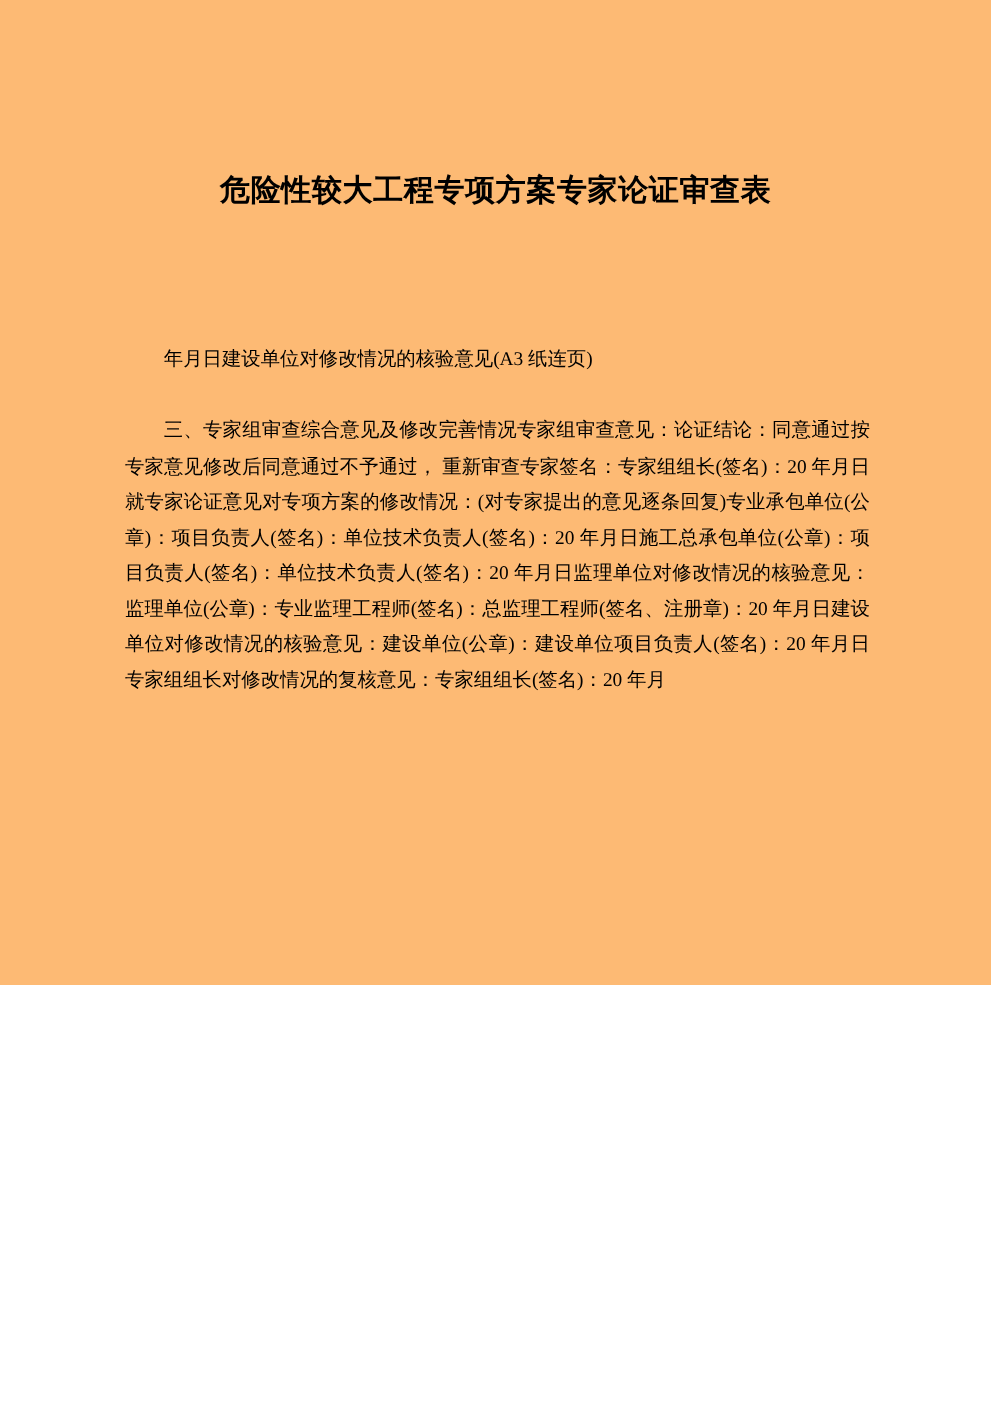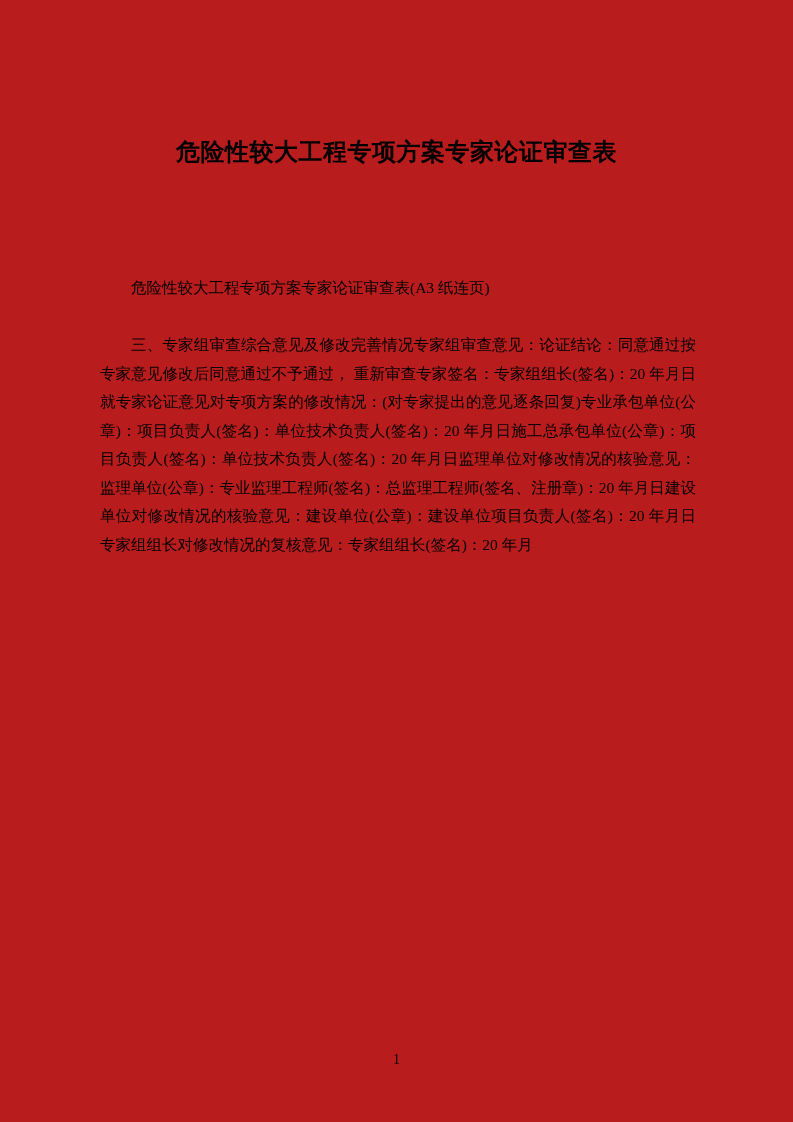--- a/index.html
+++ b/index.html
@@ -9,22 +9,22 @@
   }
   body {
     width: 793px;
     height: 1122px;
     font-family: "Liberation Serif", "DejaVu Serif", serif;
     color: #000000;
   }
   .page {
     position: relative;
     width: 793px;
-    height: 1122px;
-    background: #b91c1c;
+    height: 788px;
+    background: #fdba74;
     overflow: hidden;
   }
   .doc-title {
     position: absolute;
     top: 136px;
     left: 0;
     width: 100%;
     margin: 0;
     text-align: center;
     font-size: 24px;
@@ -61,19 +61,19 @@
   }
 </style>
 </head>
 <body>
 
 <div class="page">
 
   <h1 class="doc-title">危险性较大工程专项方案专家论证审查表</h1>
 
   <div class="doc-body">
-    <p class="para">危险性较大工程专项方案专家论证审查表(A3 纸连页)</p>
+    <p class="para">年月日建设单位对修改情况的核验意见(A3 纸连页)</p>
     <p class="para">三、专家组审查综合意见及修改完善情况专家组审查意见：论证结论：同意通过按专家意见修改后同意通过不予通过， 重新审查专家签名：专家组组长(签名)：20 年月日就专家论证意见对专项方案的修改情况：(对专家提出的意见逐条回复)专业承包单位(公章)：项目负责人(签名)：单位技术负责人(签名)：20 年月日施工总承包单位(公章)：项目负责人(签名)：单位技术负责人(签名)：20 年月日监理单位对修改情况的核验意见：监理单位(公章)：专业监理工程师(签名)：总监理工程师(签名、注册章)：20 年月日建设单位对修改情况的核验意见：建设单位(公章)：建设单位项目负责人(签名)：20 年月日专家组组长对修改情况的复核意见：专家组组长(签名)：20 年月</p>
   </div>
 
   <div class="page-number">1</div>
 
 </div>
 
 </body></html>

